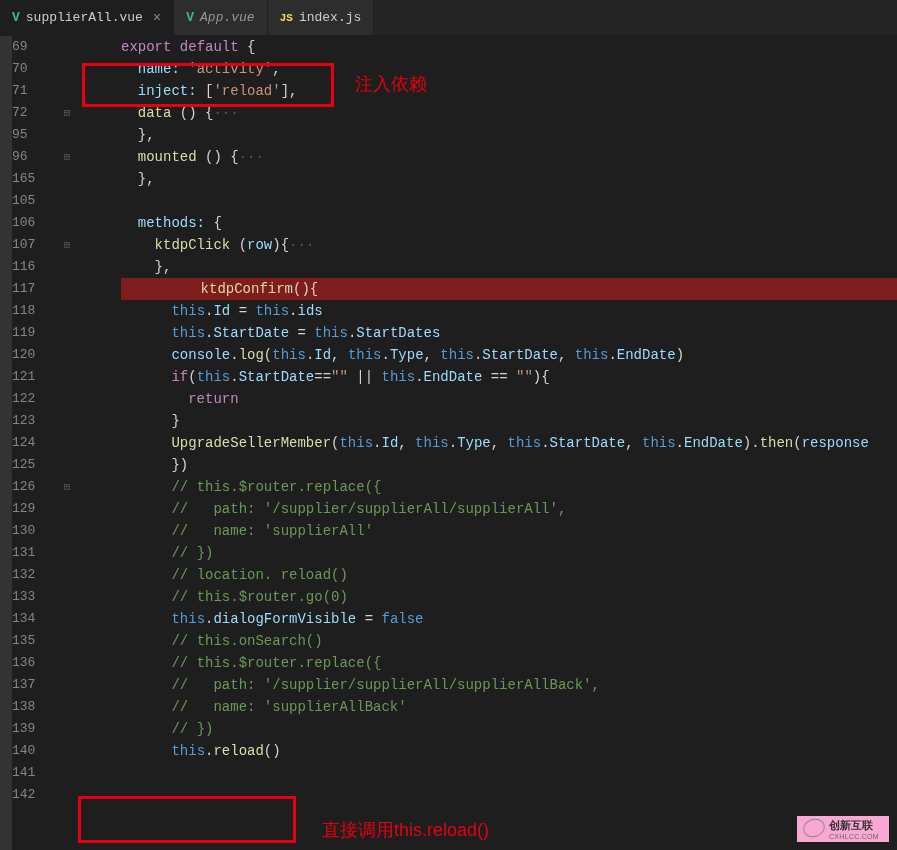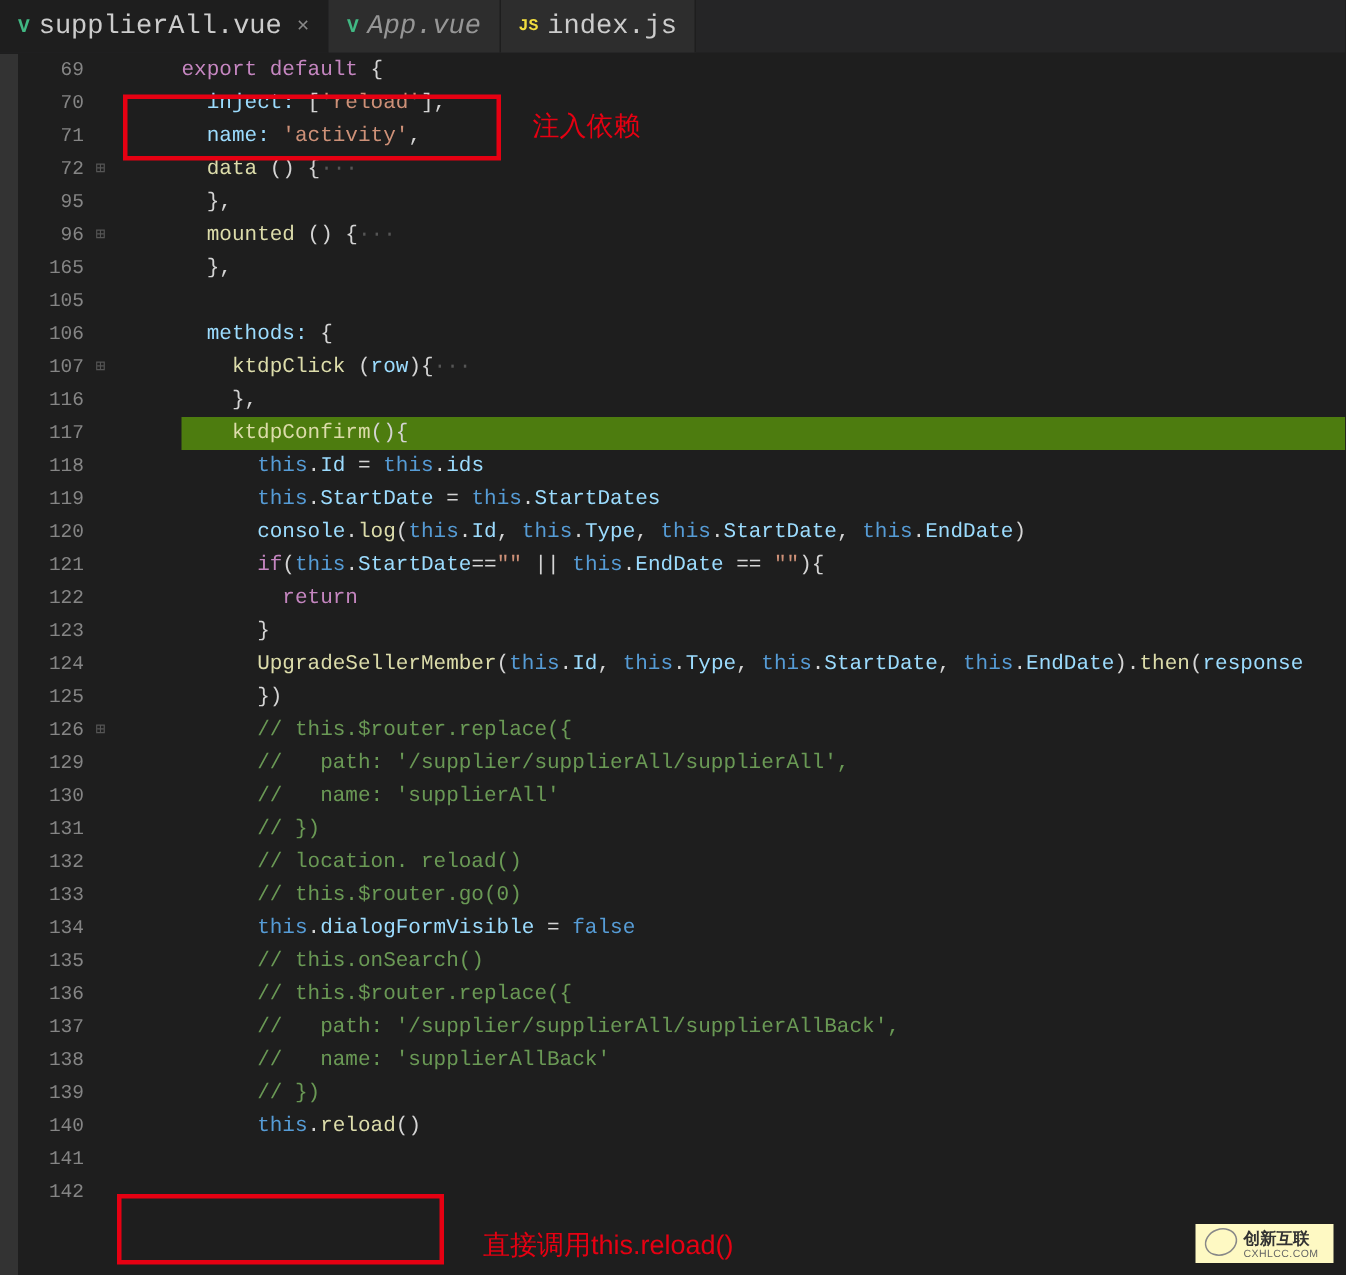--- a/index.html
+++ b/index.html
@@ -41,21 +41,21 @@
       color: #41b883;
       font-size: 13px;
       font-weight: bold;
     }
     .tab-icon-js {
       color: #f1dd3f;
       font-size: 11px;
       font-weight: bold;
     }
     .tab-label {
-      font-size: 18px;
+      font-size: 13px;
       color: #ccc;
     }
     .tab-label.inactive {
       color: #969696;
       font-style: italic;
     }
     .tab-close {
       color: #888;
       margin-left: 4px;
       font-size: 14px;
@@ -64,21 +64,20 @@
       display: flex;
       flex: 1;
       overflow: hidden;
     }
     .gutter {
       display: flex;
       background: #1e1e1e;
     }
     .line-numbers {
       width: 46px;
-      text-align: right;
       color: #858585;
       padding-right: 2px;
       font-size: 13px;
     }
     .fold-gutter {
       width: 18px;
       background: #1e1e1e;
     }
     .line {
       height: 22px;
@@ -96,21 +95,22 @@
       position: relative;
       padding-left: 6px;
     }
     .code-line {
       height: 22px;
       line-height: 22px;
       white-space: pre;
       margin-left: 39px;
     }
     .code-line.highlighted {
-      background: #4d7c0f;
+      background: #7f1d1d;
+      padding-left: 46px;
     }
     
     .kw { color: #c586c0; }
     .kw2 { color: #569cd6; }
     .str { color: #ce9178; }
     .prop { color: #9cdcfe; }
     .fn { color: #dcdcaa; }
     .comment { color: #6a9955; }
     .punc { color: #d4d4d4; }
     .op { color: #d4d4d4; }
@@ -126,21 +126,21 @@
       position: absolute;
       color: #e60012;
       font-family: "Microsoft YaHei", sans-serif;
       font-size: 18px;
       pointer-events: none;
     }
     .watermark {
       position: absolute;
       bottom: 8px;
       right: 8px;
-      background: #fef9c3;
+      background: #f9a8d4;
       padding: 2px 10px 2px 32px;
       font-family: sans-serif;
       font-size: 12px;
       color: #333;
       border-radius: 0;
     }
     .watermark::before {
       content: "";
       position: absolute;
       left: 6px;
@@ -252,22 +252,22 @@
           <div class="line fold-icon"></div>
           <div class="line fold-icon"></div>
           <div class="line fold-icon"></div>
           <div class="line fold-icon"></div>
           <div class="line fold-icon"></div>
           <div class="line fold-icon"></div>
         </div>
     </div>
     <div class="code-area" id="code-area">
         <div class="code-line"><span class="kw">export</span> <span class="default">default</span> <span class="punc">{</span></div>
+        <div class="code-line">  <span class="prop">name:</span> <span class="str">'activity'</span><span class="punc">,</span></div>
         <div class="code-line">  <span class="prop">inject:</span> <span class="punc">[</span><span class="str">'reload'</span><span class="punc">],</span></div>
-        <div class="code-line">  <span class="prop">name:</span> <span class="str">'activity'</span><span class="punc">,</span></div>
         <div class="code-line">  <span class="fn">data</span> <span class="punc">() {</span><span class="ellipsis">···</span></div>
         <div class="code-line">  <span class="punc">},</span></div>
         <div class="code-line">  <span class="fn">mounted</span> <span class="punc">() {</span><span class="ellipsis">···</span></div>
         <div class="code-line">  <span class="punc">},</span></div>
         <div class="code-line"></div>
         <div class="code-line">  <span class="prop">methods:</span> <span class="punc">{</span></div>
         <div class="code-line">    <span class="fn">ktdpClick</span> <span class="punc">(</span><span class="prop">row</span><span class="punc">){</span><span class="ellipsis">···</span></div>
         <div class="code-line">    <span class="punc">},</span></div>
         <div class="code-line highlighted">    <span class="fn">ktdpConfirm</span><span class="punc">(){</span></div>
         <div class="code-line">      <span class="this">this</span><span class="punc">.</span><span class="prop">Id</span> <span class="op">=</span> <span class="this">this</span><span class="punc">.</span><span class="prop">ids</span></div>

